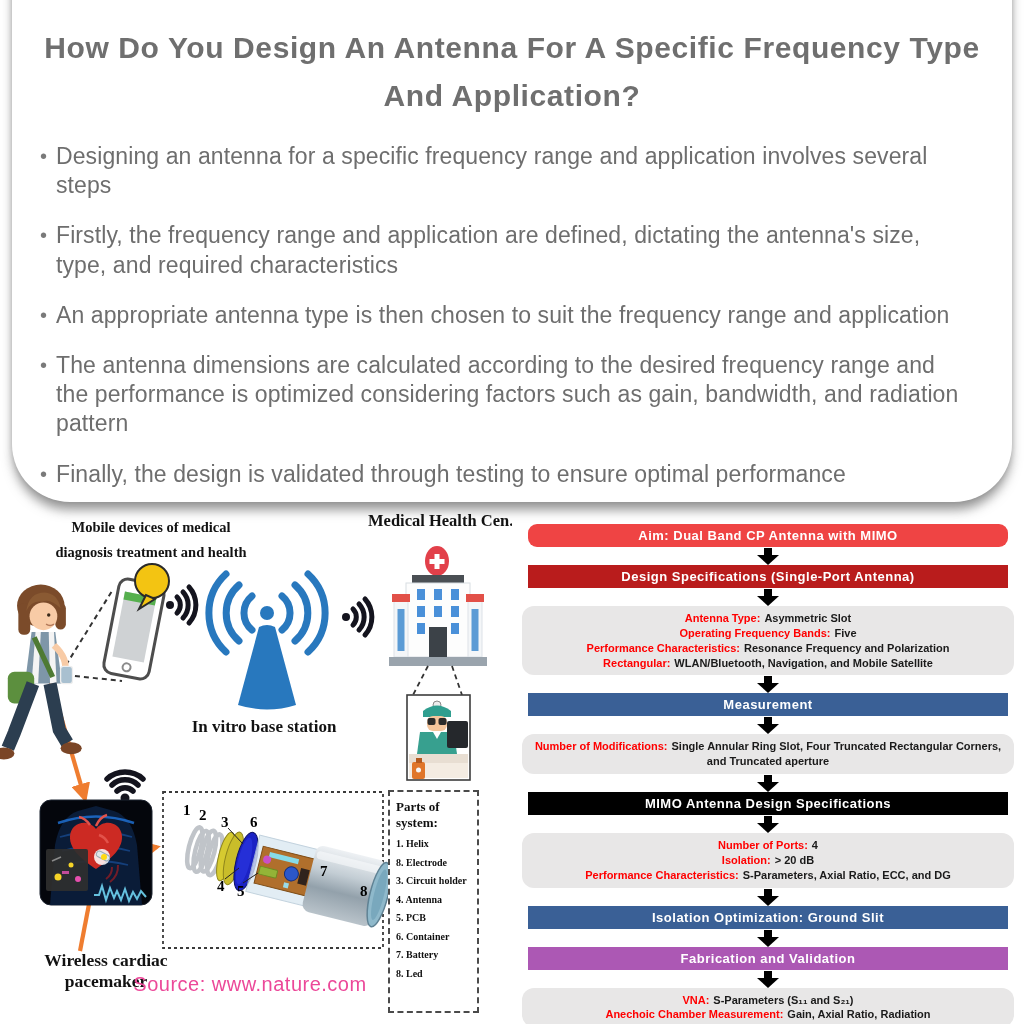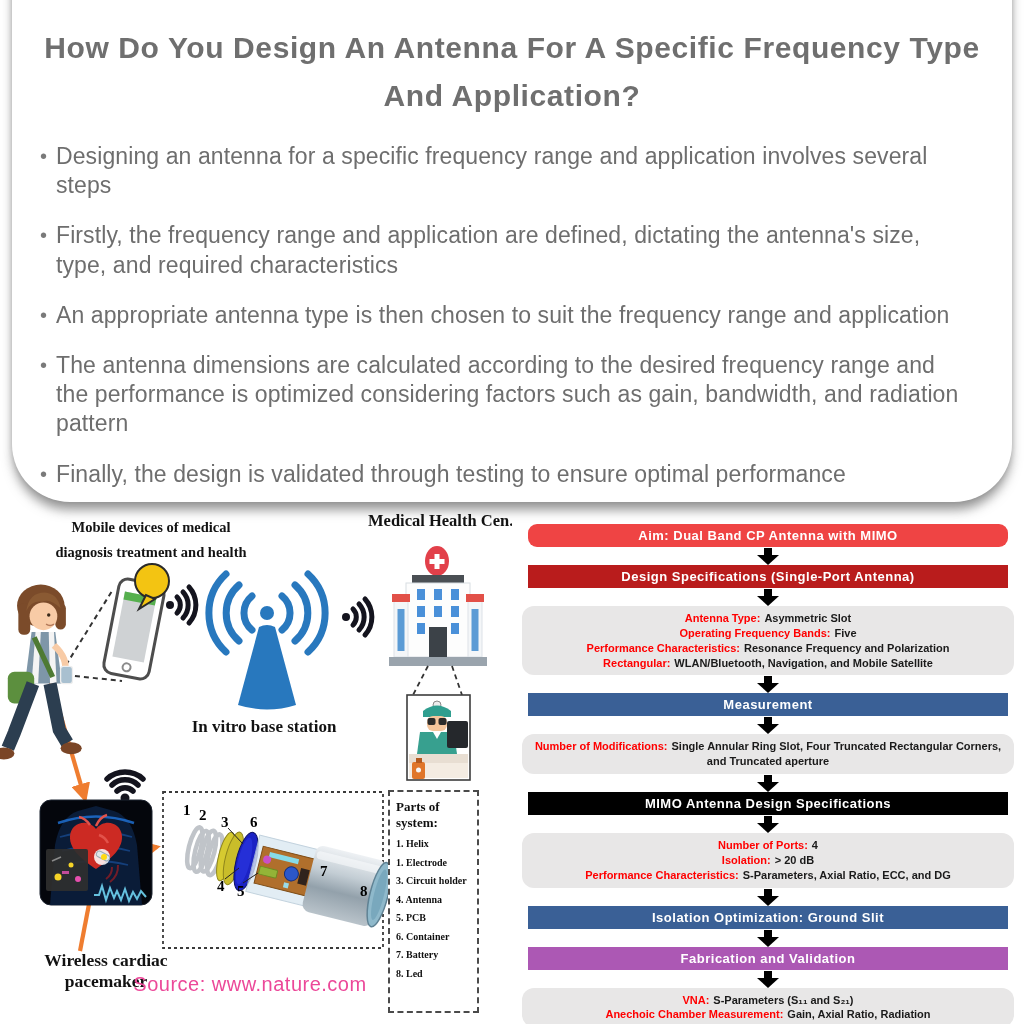--- a/index.html
+++ b/index.html
@@ -289,21 +289,21 @@
 
   <div class="ill-label lab-mobile">Mobile devices of medical diagnosis treatment and health</div>
   <div class="ill-label lab-center">Medical Health Cen.</div>
   <div class="ill-label lab-base">In vitro base station</div>
   <div class="ill-label lab-pace">Wireless cardiac pacemaker</div>
   <div class="src-nature">Source: www.nature.com</div>
 
   <div class="parts-box">
     <div class="parts-title">Parts of system:</div>
     <div class="parts-item">1. Helix</div>
-    <div class="parts-item">1. Electrode</div>
+    <div class="parts-item">8. Electrode</div>
     <div class="parts-item">3. Circuit holder</div>
     <div class="parts-item">4. Antenna</div>
     <div class="parts-item">5. PCB</div>
     <div class="parts-item">6. Container</div>
     <div class="parts-item">7. Battery</div>
     <div class="parts-item">8. Led</div>
   </div>
 </div>
 
 <div class="flowchart">

